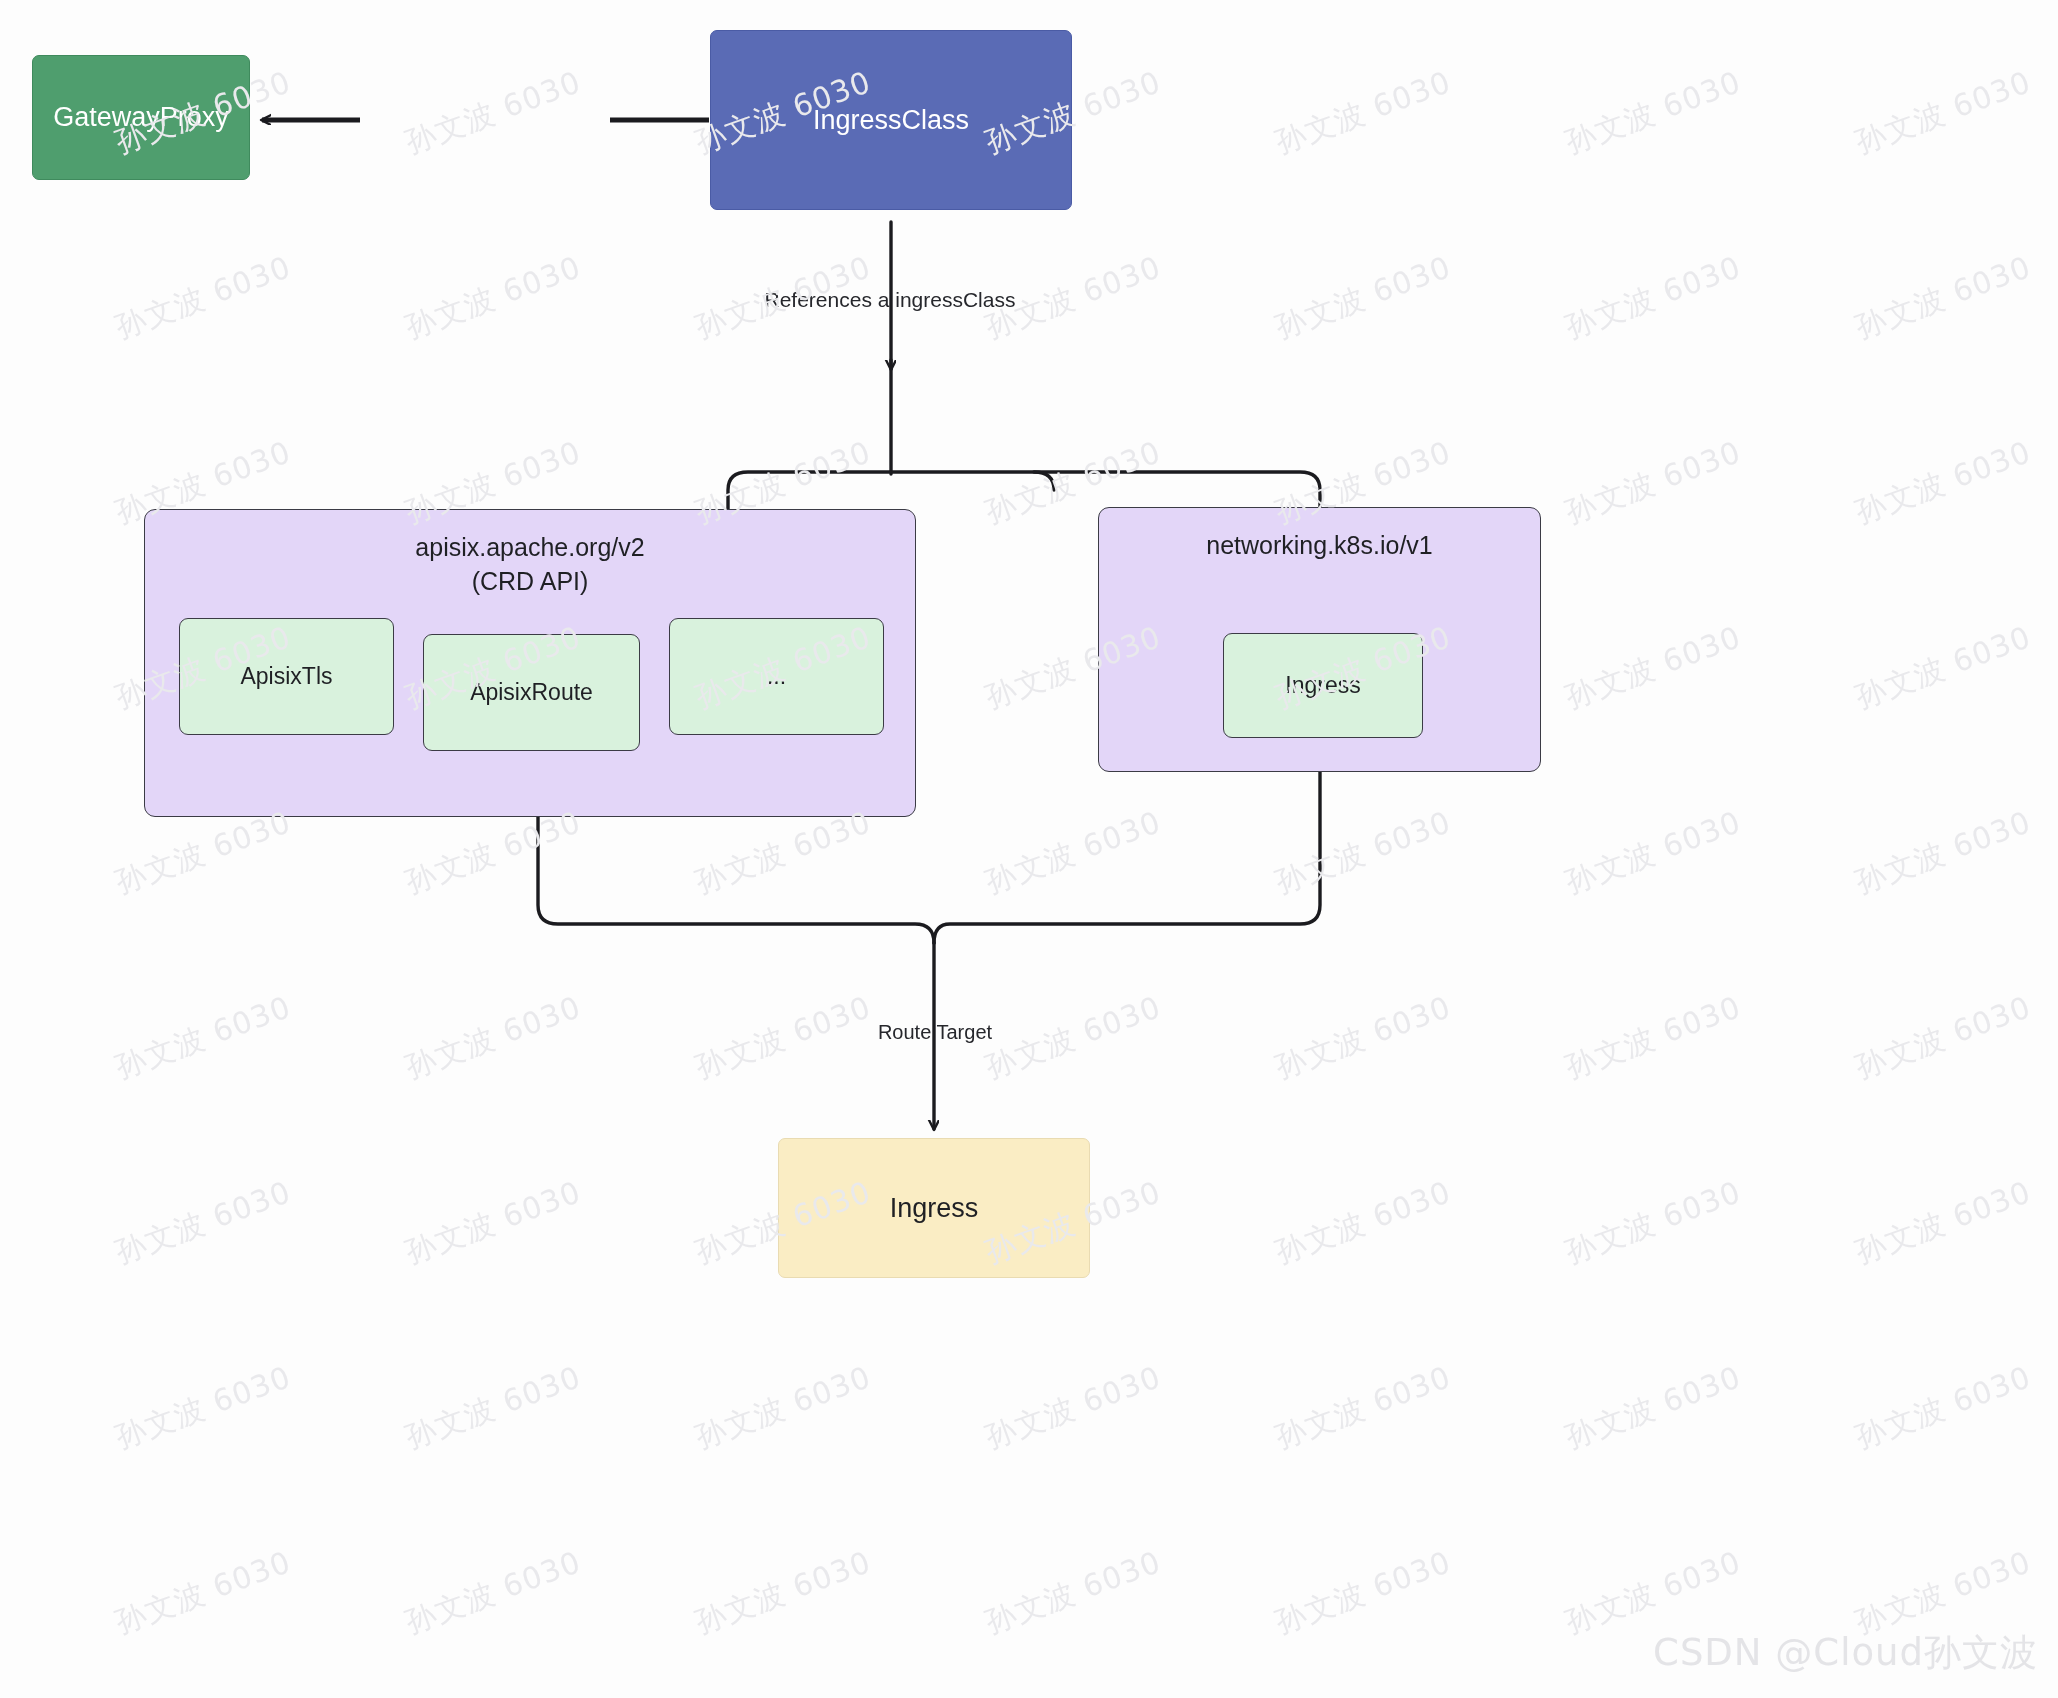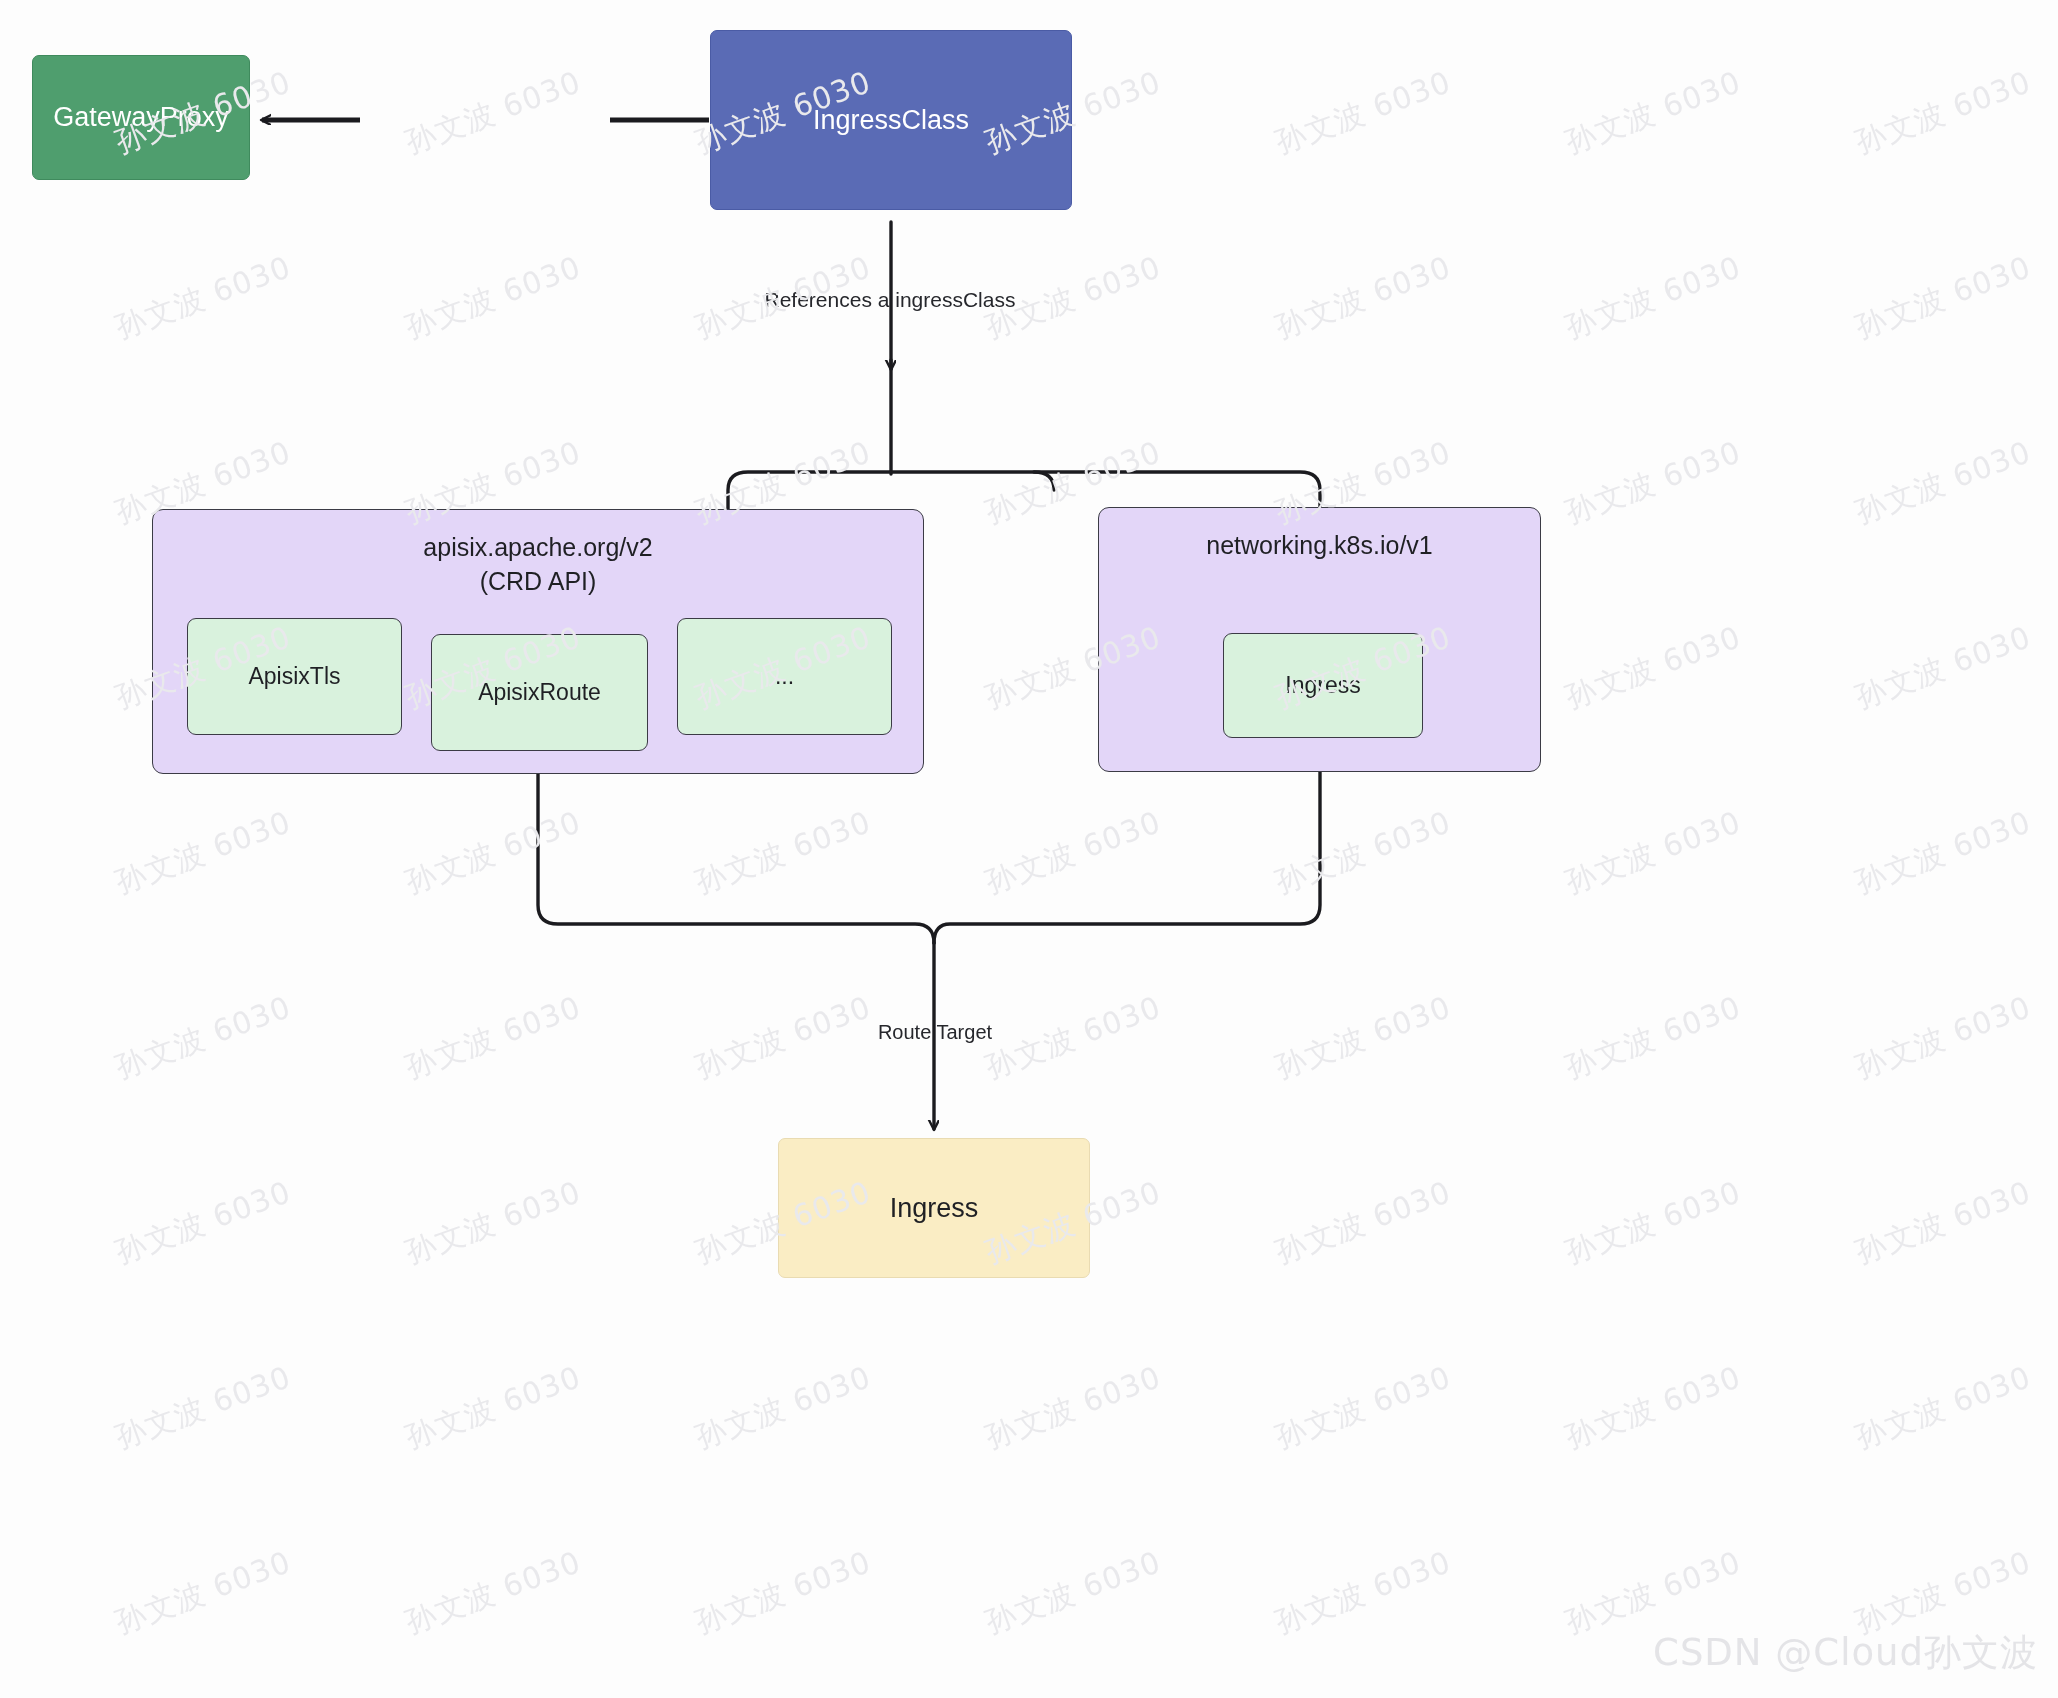--- a/index.html
+++ b/index.html
@@ -69,21 +69,21 @@
     color: #ffffff;
     font-size: 27px;
   }
   .group {
     position: absolute;
     background: #e3d6f8;
     border: 1.6px solid #3b3b45;
     border-radius: 11px;
     z-index: 3;
   }
-  .group-crd  { left: 152px;  top: 509px; width: 772px; height: 265px; }
+  .group-crd  { left: 144px;  top: 509px; width: 772px; height: 308px; }
   .group-net  { left: 1098px; top: 507px; width: 443px; height: 265px; }
   .group-title {
     position: absolute;
     left: 0; right: 0; top: 20px;
     text-align: center;
     color: #1f2024;
     font-size: 25px;
     line-height: 1.37;
     white-space: pre-line;
   }

